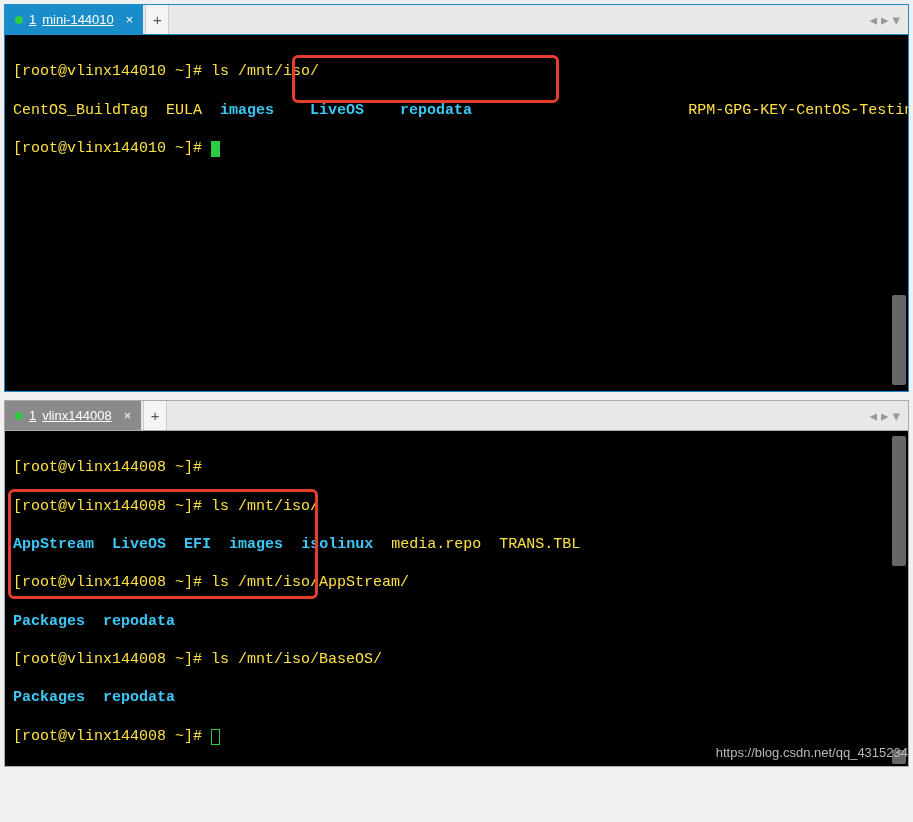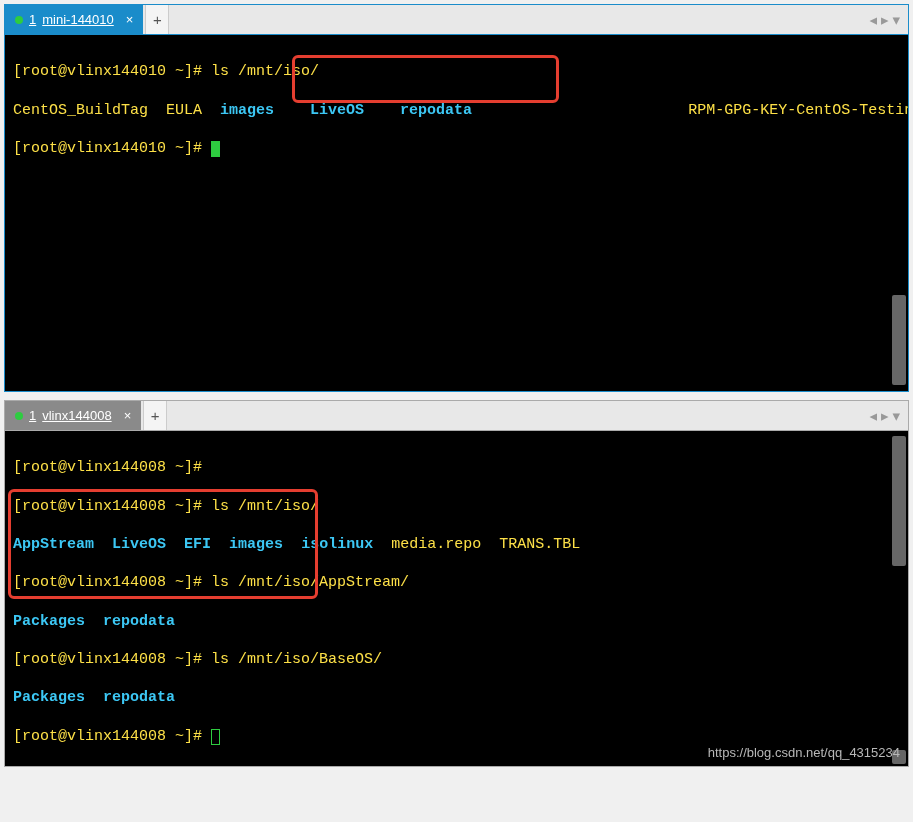--- a/index.html
+++ b/index.html
@@ -97,21 +97,21 @@
   }
   .scrollbar {
     position: absolute;
     right: 2px;
     background: #666;
     width: 14px;
     border-radius: 2px;
   }
   .watermark {
     position: absolute;
-    right: 8px;
+    right: 0;
     bottom: 4px;
     color: #b8b8b8;
     font-family: "Segoe UI", Tahoma, sans-serif;
     font-size: 13px;
   }
   .line { white-space: pre; }
 </style>
 </head>
 <body>
 

